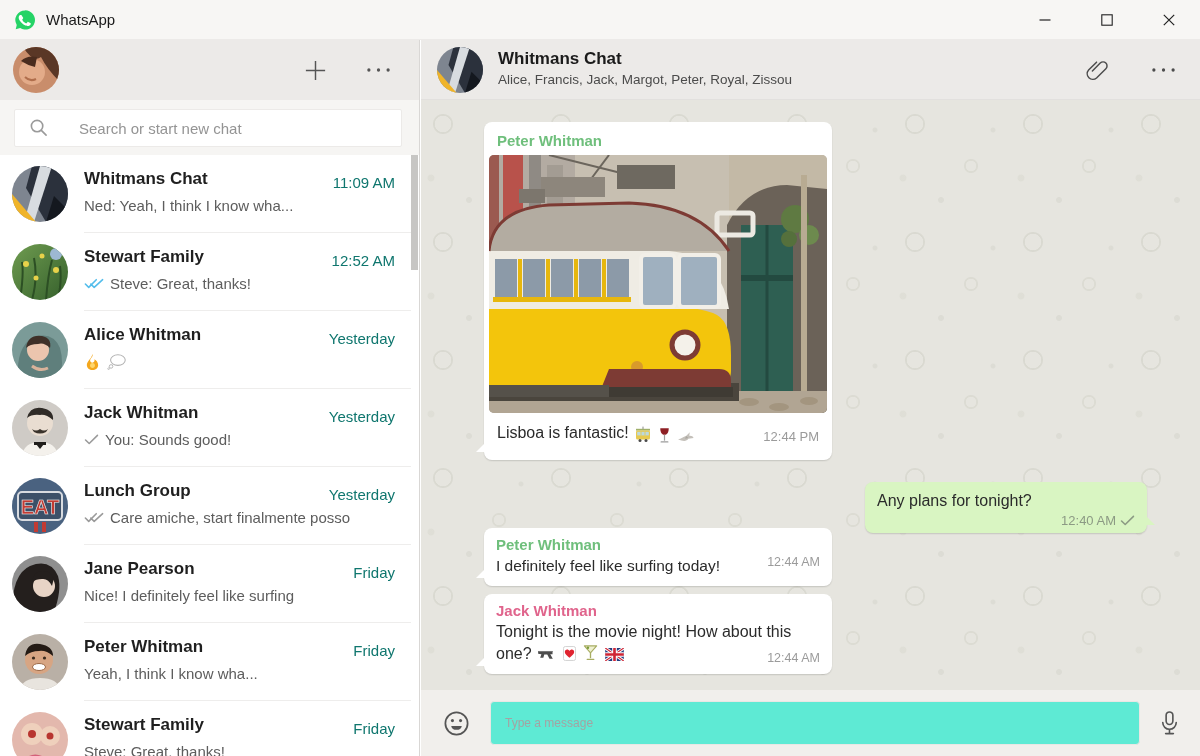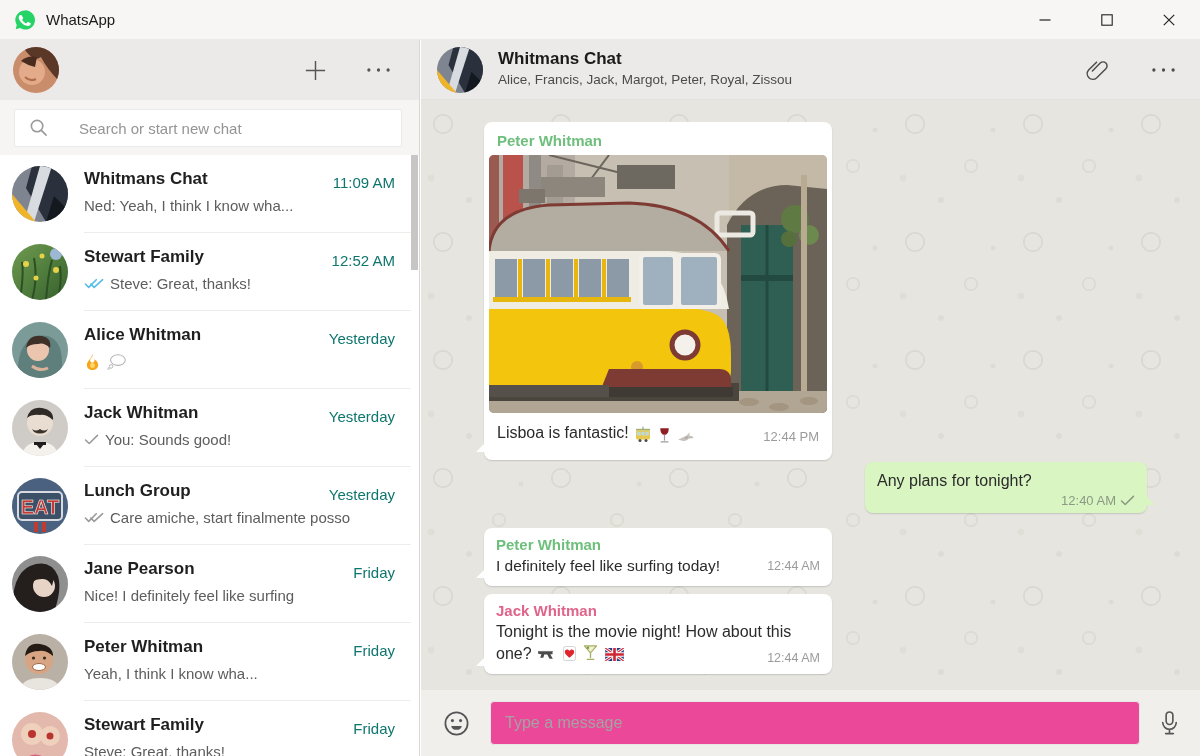--- a/index.html
+++ b/index.html
@@ -78,43 +78,43 @@
   .msg-text { font-size:16px; color:#2b2b2b; line-height:22px; }
   .time { font-size:13px; color:#9b9b9b; white-space:nowrap; }
 
   .bub-photo { left:63px; top:22px; width:348px; padding:5px 5px 0 5px; }
   .bub-photo .sender { padding:5px 8px 6px 8px; }
   .photo { width:338px; height:258px; border-radius:5px; overflow:hidden; cursor:pointer; }
   .caption-row { display:flex; align-items:flex-end; gap:5px; padding:9px 8px 16px 8px; }
   .caption-row .time { margin-left:auto; }
   .emoji { flex:0 0 auto; display:inline-block; vertical-align:-2px; }
 
-  .bub-out { left:444px; top:362px; width:282px; background:#d9f5c2; padding:8px 12px 5px 12px; }
+  .bub-out { left:444px; top:382px; width:282px; background:#d9f5c2; padding:8px 12px 5px 12px; }
   .out-time-row { display:flex; justify-content:flex-end; align-items:center; gap:4px; margin-top:1px; }
   .out-time-row .time { color:#8c9a84; }
   .out-time-row .tick { color:#8c9a84; }
 
   .bub-line { left:63px; top:428px; width:348px; padding:8px 12px 9px 12px; }
-  .line-row { display:flex; align-items:center; gap:8px; margin-top:2px; }
+  .line-row { display:flex; align-items:flex-start; gap:8px; margin-top:2px; }
   .line-row .msg-text { white-space:nowrap; font-size:15.5px; }
   .line-row .time { margin-left:auto; font-size:12.5px; }
 
   .bub-jack { left:63px; top:494px; width:348px; padding:8px 12px 9px 12px; }
   .jack-text { margin-top:2px; }
   .jack-text .emoji { margin:0 1px; }
   .bub-jack .time { position:absolute; right:12px; bottom:9px; font-size:12.5px; }
 
   
   .composer { position:absolute; left:0; bottom:0; width:100%; height:66px; background:#f1efec; z-index:3; }
   .comp-ic { position:absolute; top:0; height:66px; display:flex; align-items:center;
     justify-content:center; color:#555; cursor:pointer; width:44px; }
   .comp-ic.smile { left:13px; } .comp-ic.mic { left:726px; }
-  .comp-input { position:absolute; left:69px; top:11px; width:650px; height:44px; background:#ec4899;
+  .comp-input { position:absolute; left:69px; top:11px; width:650px; height:44px; background:#5eead4;
     border:1px solid #e9e7e4; border-radius:4px; font-family:"Liberation Sans",sans-serif;
-    font-size:16px; color:#333; padding:0 14px; outline:none; }
+    font-size:12px; color:#333; padding:0 14px; outline:none; }
   .comp-input::placeholder { color:#a3a3a3; }
 
   svg { display:block; }
 </style>
 </head>
 <body>
 
 <svg width="0" height="0" style="position:absolute">
   <defs>
     <symbol id="i-check" viewBox="0 0 16 12">

